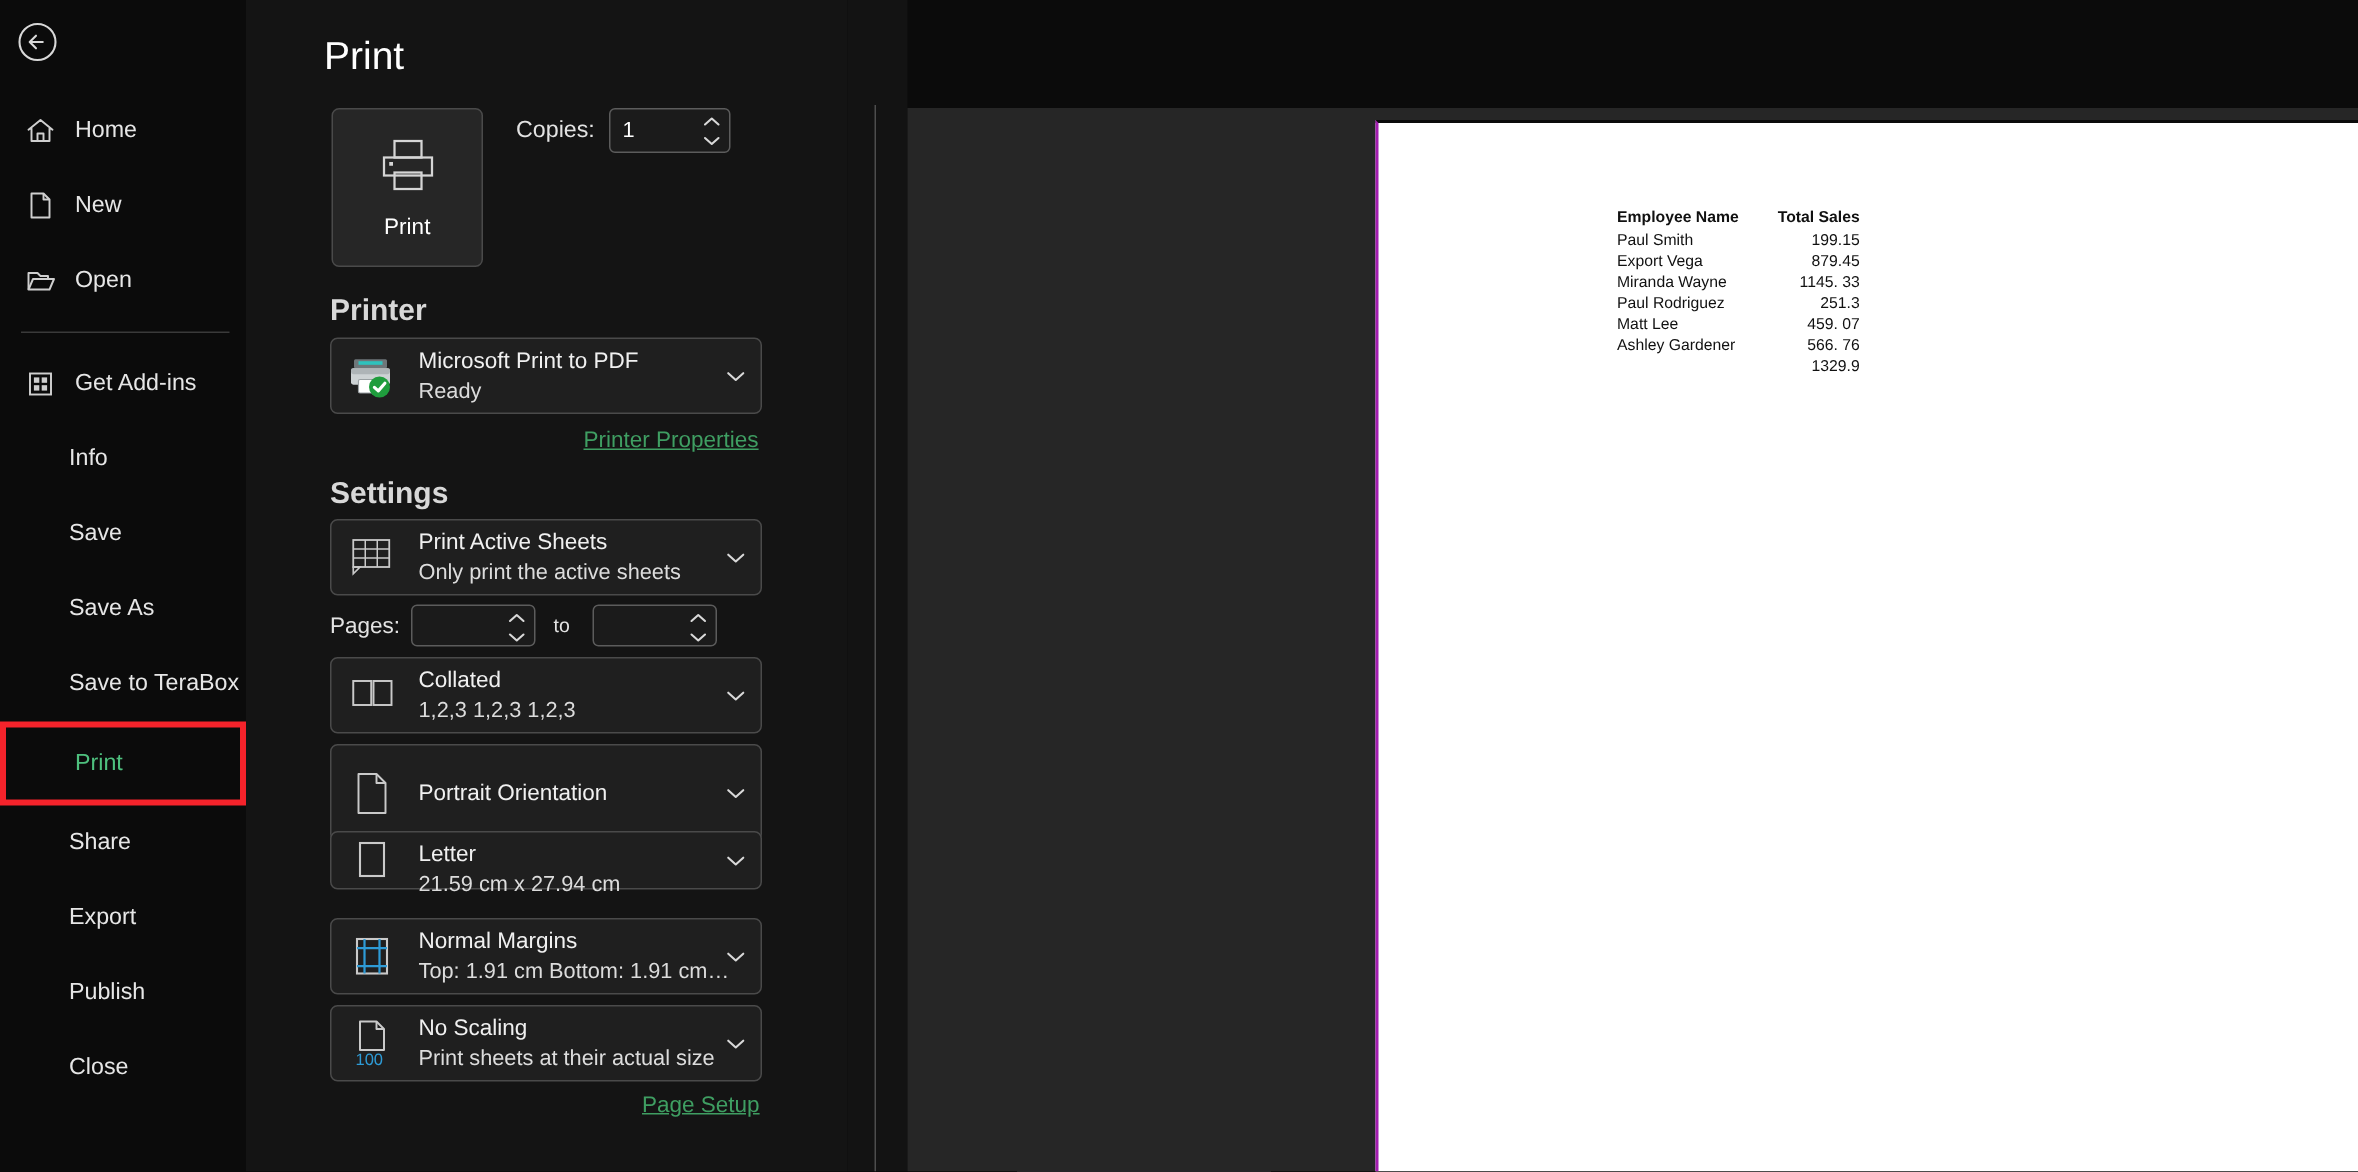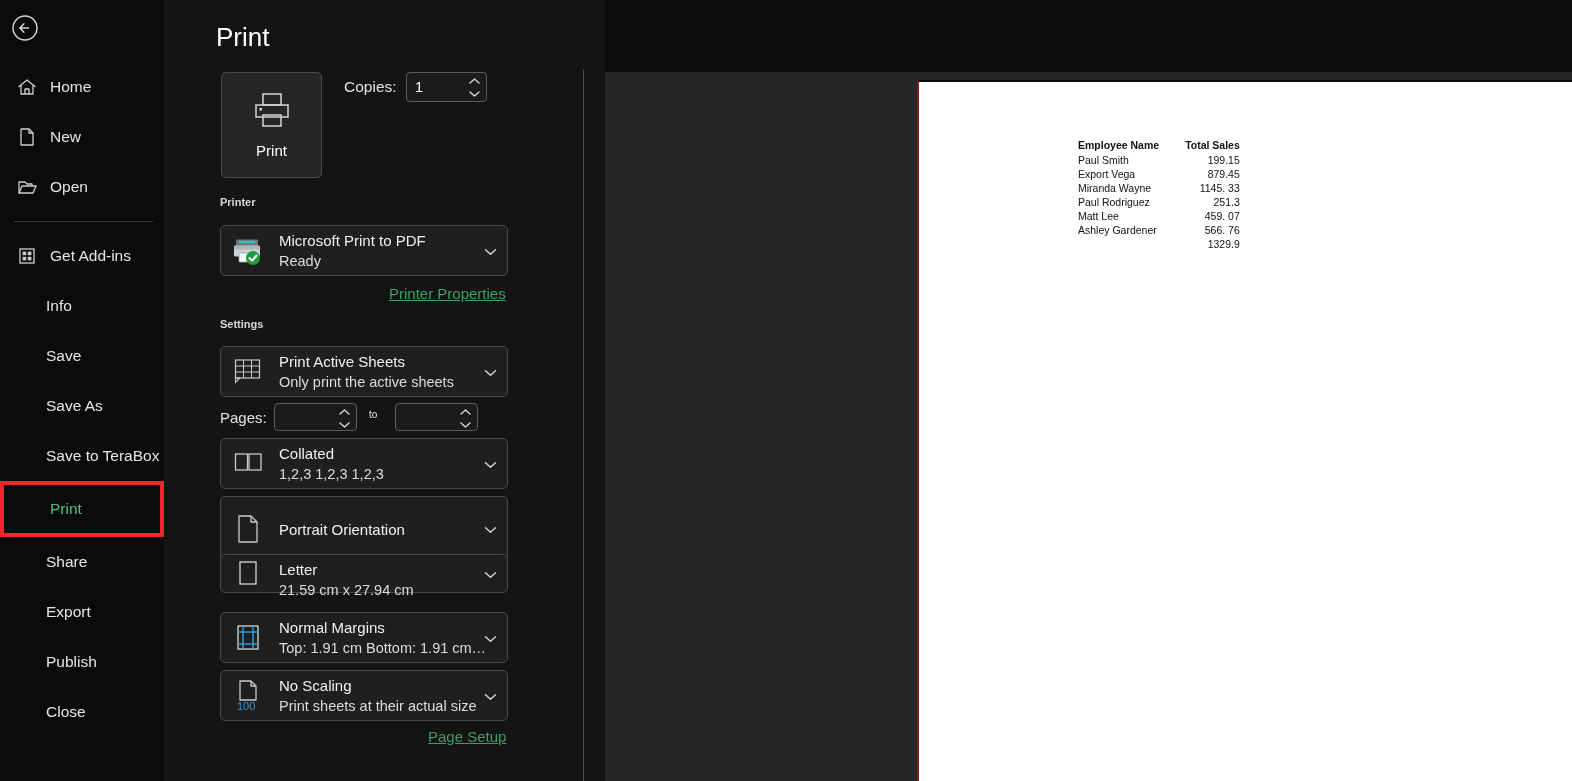--- a/index.html
+++ b/index.html
@@ -77,21 +77,21 @@
   }
   .spin {
     position:absolute; right:3px; top:1px;
     width:18px; height:26px;
     display:flex; flex-direction:column; align-items:center;
     justify-content:space-around;
   }
   .spin div { cursor:pointer; line-height:0; }
 
   .sect-head {
-    position:absolute; color:#d8d8d8; font-size:11px; font-weight:bold;
+    position:absolute; color:#d8d8d8; font-size:20px; font-weight:bold;
   }
   .info-icon {
     position:absolute; left:490px; top:193px; width:18px; height:18px;
     cursor:pointer;
   }
 
   
   .dd {
     position:absolute; left:56px; width:288px;
     background:#1f1f1f; border:1px solid #4a4a4a; border-radius:5px;
@@ -120,21 +120,21 @@
     position:absolute; width:83px; height:28px; top:403px;
     background:#1b1b1b; border:1px solid #5c5c5c; border-radius:4px;
   }
   .pages-box input {
     position:absolute; left:0; top:0; width:60px; height:26px;
     background:transparent; border:none; outline:none;
     color:#ffffff; font-size:14.5px; padding-left:7px;
     font-family:"Liberation Sans", sans-serif;
   }
   .to-label {
-    position:absolute; left:205px; top:409px; color:#e3e3e3; font-size:10px;
+    position:absolute; left:205px; top:409px; color:#e3e3e3; font-size:13px;
   }
 
   .link {
     position:absolute; color:#3f9e62; font-size:15px;
     text-decoration:underline; cursor:pointer;
   }
 
   
   .gutter {
     position:absolute; left:565px; top:0; width:40px; height:781px;
@@ -143,21 +143,21 @@
   .gutter-line {
     position:absolute; left:583px; top:70px; width:1px; height:711px;
     background:#4d4d4d;
   }
   .preview {
     position:absolute; left:605px; top:72px; width:967px; height:709px;
     background:#262626;
   }
   .sheet {
     position:absolute; left:917px; top:80px; width:655px; height:701px;
-    background:#ffffff; border-left:2px solid #7f1d1d; border-top:2px solid #0a0a0a;
+    background:#ffffff; border-left:2px solid #a21caf; border-top:2px solid #0a0a0a;
   }
   .doc-table {
     position:absolute; left:159px; top:57px;
     border-collapse:collapse;
     font-family:"Liberation Sans", sans-serif;
     font-size:10.5px; color:#111111;
   }
   .doc-table th {
     font-weight:bold; padding:0 0 2px 0; text-align:left;
   }

